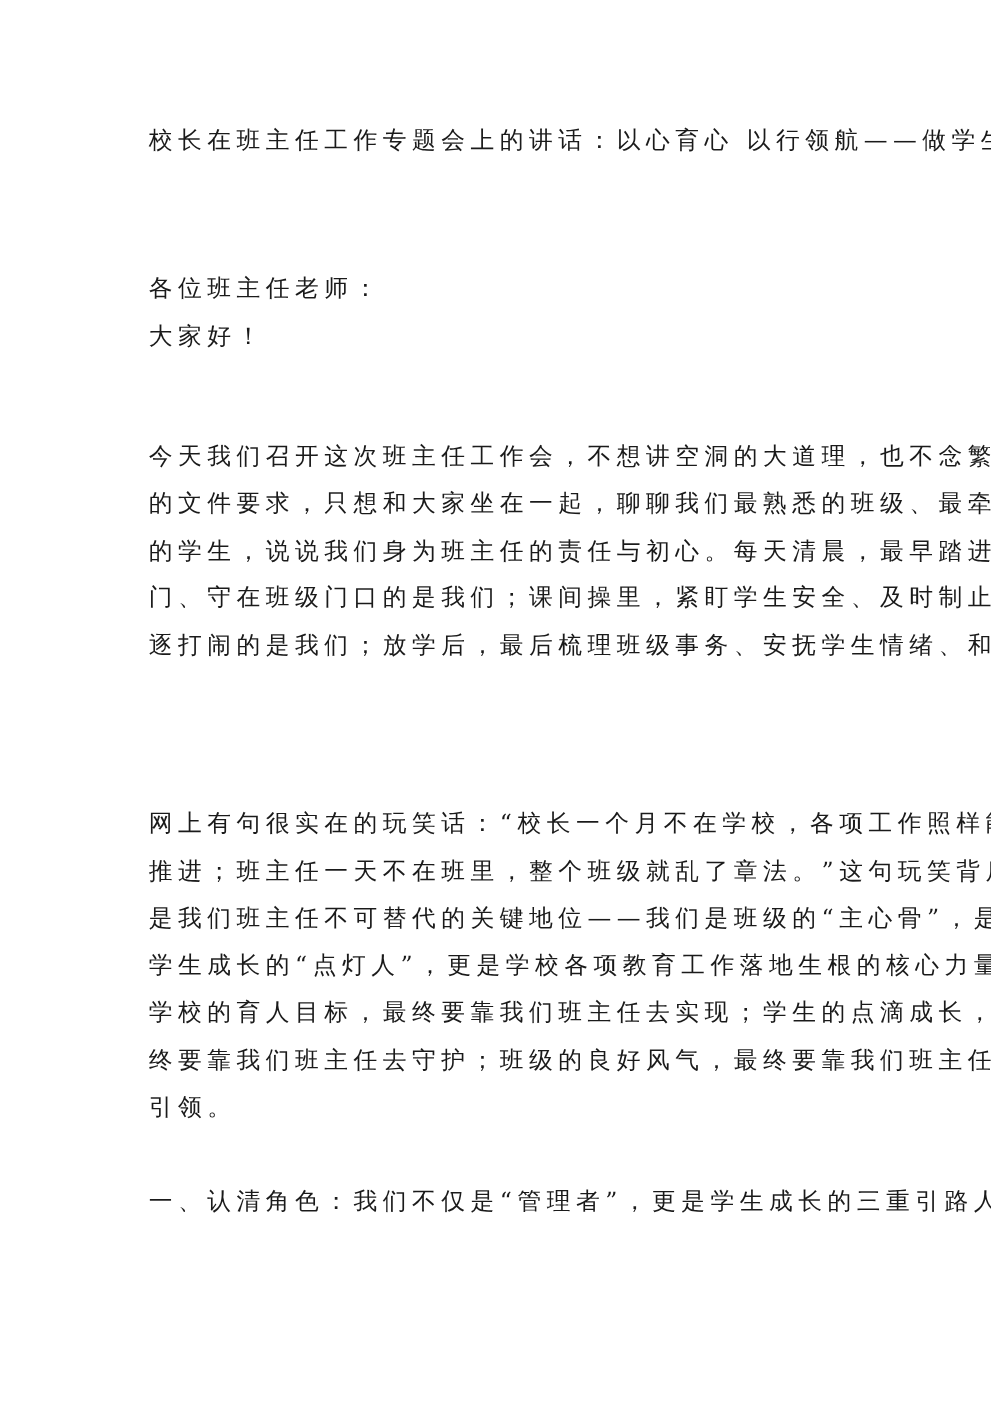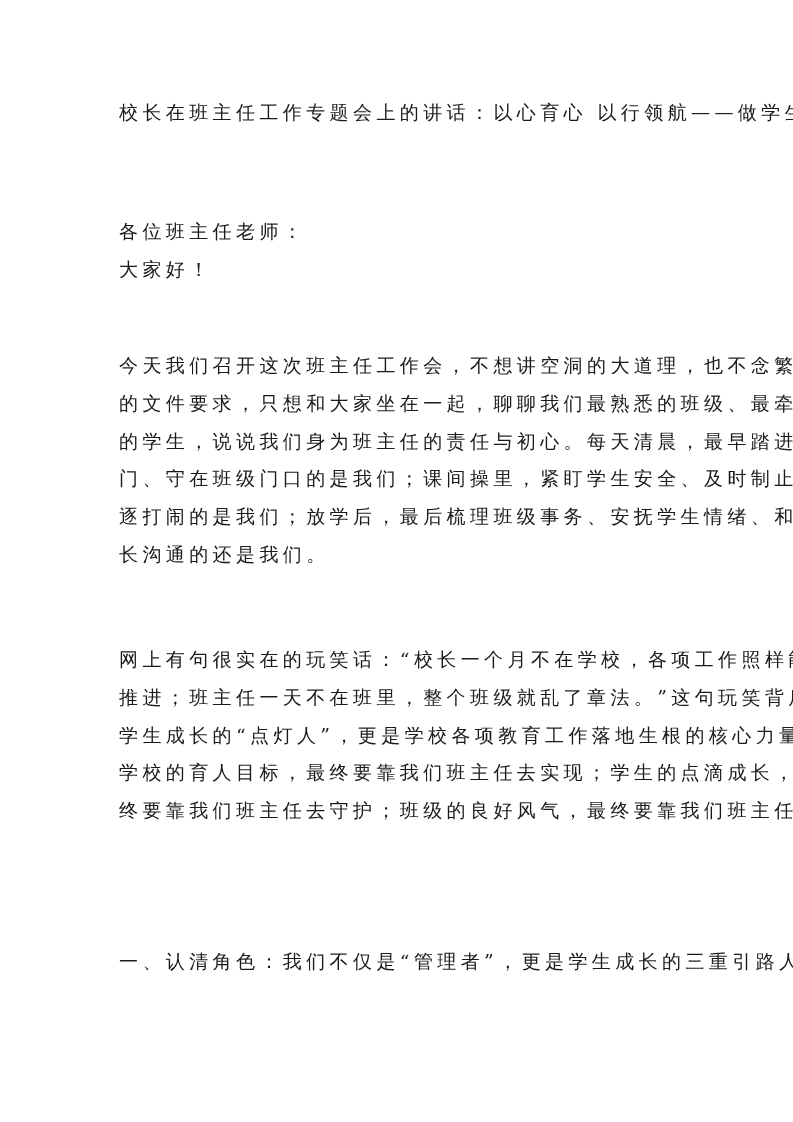--- a/index.html
+++ b/index.html
@@ -48,28 +48,29 @@
     <span class="line">各位班主任老师：</span>
     <span class="line">大家好！</span>
   </div>
 
   <div class="line-block" style="top:347px;">
     <span class="line">今天我们召开这次班主任工作会，不想讲空洞的大道理，也不念繁琐</span>
     <span class="line">的文件要求，只想和大家坐在一起，聊聊我们最熟悉的班级、最牵挂</span>
     <span class="line">的学生，说说我们身为班主任的责任与初心。每天清晨，最早踏进校</span>
     <span class="line">门、守在班级门口的是我们；课间操里，紧盯学生安全、及时制止追</span>
     <span class="line">逐打闹的是我们；放学后，最后梳理班级事务、安抚学生情绪、和家</span>
-    <span class="line">长沟通的还是我们。</span>
   </div>
 
   <div class="line-block" style="top:641px;">
     <span class="line">网上有句很实在的玩笑话：“校长一个月不在学校，各项工作照样能</span>
     <span class="line">推进；班主任一天不在班里，整个班级就乱了章法。”这句玩笑背后，</span>
+    <span class="line">是我们班主任不可替代的关键地位——我们是班级的“主心骨”，是</span>
     <span class="line">学生成长的“点灯人”，更是学校各项教育工作落地生根的核心力量。</span>
     <span class="line">学校的育人目标，最终要靠我们班主任去实现；学生的点滴成长，最</span>
     <span class="line">终要靠我们班主任去守护；班级的良好风气，最终要靠我们班主任去</span>
+    <span class="line">引领。</span>
   </div>
 
   <div class="line-block" style="top:943px;">
     <span class="line">一、认清角色：我们不仅是“管理者”，更是学生成长的三重引路人</span>
   </div>
 
 </div>
 
 </body></html>

